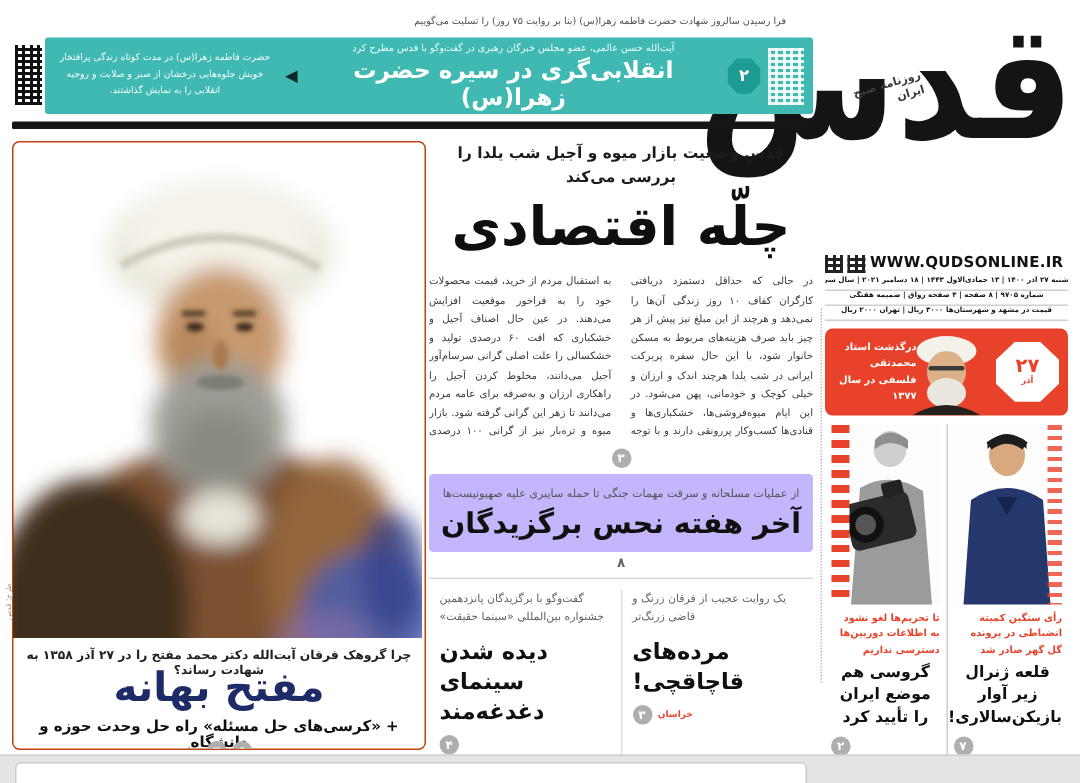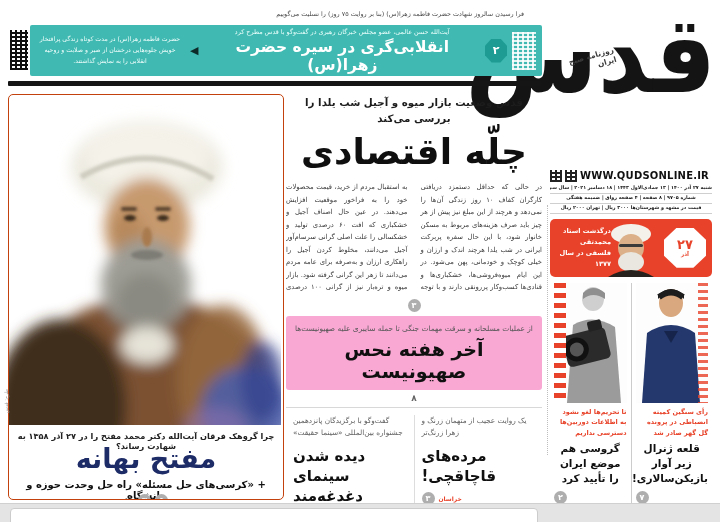--- a/index.html
+++ b/index.html
@@ -39,21 +39,21 @@
   .pg{width:13px;height:13px;border-radius:50%;background:#aeaeae;color:#fff;font-size:8px;font-weight:bold;
       display:flex;align-items:center;justify-content:center;flex:none;}
   .pg-plain{font-size:8px;color:#8a8a8a;font-weight:bold;}
   
   .mid{top:94px;right:178px;width:256px;}
   .lead-kicker{font-size:10.3px;font-weight:bold;color:#1c1c1c;line-height:1.6;text-align:center;}
   .lead-headline{font-size:36px;font-weight:900;color:#0f0f0f;text-align:center;margin-top:4px;}
   .lead-body{margin-top:9px;height:114px;overflow:hidden;column-count:2;column-gap:13px;
              font-size:6.8px;line-height:1.85;text-align:justify;color:#3a3a3a;}
   .center-row{display:flex;justify-content:center;margin-top:4px;}
-  .graybox{margin-top:4px;background:#f9a8d4;border-radius:3px;padding:7px 6px 8px;text-align:center;}
+  .graybox{margin-top:4px;background:#c4b5fd;border-radius:3px;padding:7px 6px 8px;text-align:center;}
   .graybox-kicker{font-size:7.4px;color:#555;line-height:1.6;}
   .graybox-headline{font-size:19px;font-weight:900;color:#101010;margin-top:3px;}
   .eight{text-align:center;font-size:9px;color:#666;margin-top:3px;font-weight:bold;}
   .stories{display:flex;margin-top:4px;border-top:1px solid #d8d8d8;padding-top:7px;}
   .story{flex:1;padding:0 7px;text-align:left;min-width:0;}
   .story + .story{border-right:1px solid #ddd;}
   .story-kicker{font-size:7.3px;color:#616161;line-height:1.7;}
   .story-headline{font-size:15px;font-weight:900;color:#101010;margin-top:6px;line-height:1.35;}
   .story-foot{display:flex;justify-content:flex-end;align-items:center;gap:4px;margin-top:6px;}
   .src{font-size:6px;color:#e8432a;font-weight:bold;}
@@ -170,27 +170,27 @@
   <div class="abs mid">
     <div class="lead-kicker">قدس وضعیت بازار میوه و آجیل شب یلدا را بررسی می‌کند</div>
     <div class="lead-headline">چلّه اقتصادی</div>
     <div class="lead-body">در حالی که حداقل دستمزد دریافتی کارگران کفاف ۱۰ روز زندگی آن‌ها را نمی‌دهد و هرچند از این مبلغ نیز پیش از هر چیز باید صرف هزینه‌های مربوط به مسکن خانوار شود، با این حال سفره پربرکت ایرانی در شب یلدا هرچند اندک و ارزان و خیلی کوچک و خودمانی، پهن می‌شود. در این ایام میوه‌فروشی‌ها، خشکباری‌ها و قنادی‌ها کسب‌وکار پررونقی دارند و با توجه به استقبال مردم از خرید، قیمت محصولات خود را به فراخور موقعیت افزایش می‌دهند. در عین حال اصناف آجیل و خشکباری که افت ۶۰ درصدی تولید و خشکسالی را علت اصلی گرانی سرسام‌آور آجیل می‌دانند، مخلوط کردن آجیل را راهکاری ارزان و به‌صرفه برای عامه مردم می‌دانند تا زهر این گرانی گرفته شود. بازار میوه و تره‌بار نیز از گرانی ۱۰۰ درصدی میوه حکایت دارد؛ بسته‌های یلدایی و تخفیف‌های شب چله اما خرید را اقتصادی‌تر از گذشته می‌کند. بهانه‌ها و تعلل‌ها جای خود را می‌گیرند و سری به بازار می‌زنیم.</div>
     <div class="center-row">
         <span class="pg">۳</span>
       </div>
 
     <div class="graybox">
       <div class="graybox-kicker">از عملیات مسلحانه و سرقت مهمات جنگی تا حمله سایبری علیه صهیونیست‌ها</div>
-      <div class="graybox-headline">آخر هفته نحس صهیونیست</div>
+      <div class="graybox-headline">آخر هفته نحس برگزیدگان</div>
     </div>
     <div class="eight">۸</div>
 
     <div class="stories">
       <div class="story">
-        <div class="story-kicker">یک روایت عجیب از متهمان زرنگ و زهرا زرنگ‌تر</div>
+        <div class="story-kicker">یک روایت عجیب از فرقان زرنگ و قاضی زرنگ‌تر</div>
         <div class="story-headline">مرده‌های قاچاقچی!</div>
         <div class="story-foot">
           <span class="src">خراسان</span>
           <span class="pg">۳</span>
         </div>
       </div>
       <div class="story">
         <div class="story-kicker">گفت‌وگو با برگزیدگان پانزدهمین جشنواره بین‌المللی «سینما حقیقت»</div>
         <div class="story-headline">دیده شدن سینمای دغدغه‌مند</div>
         <div class="story-foot">

